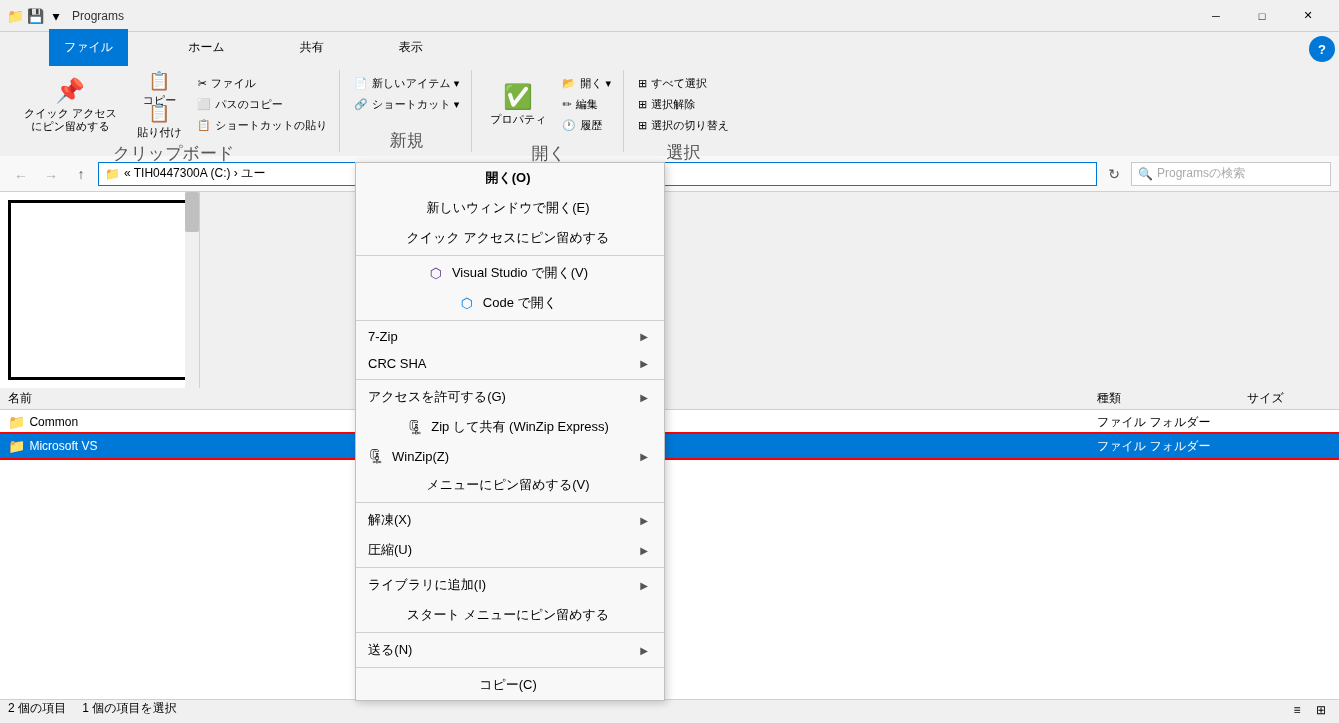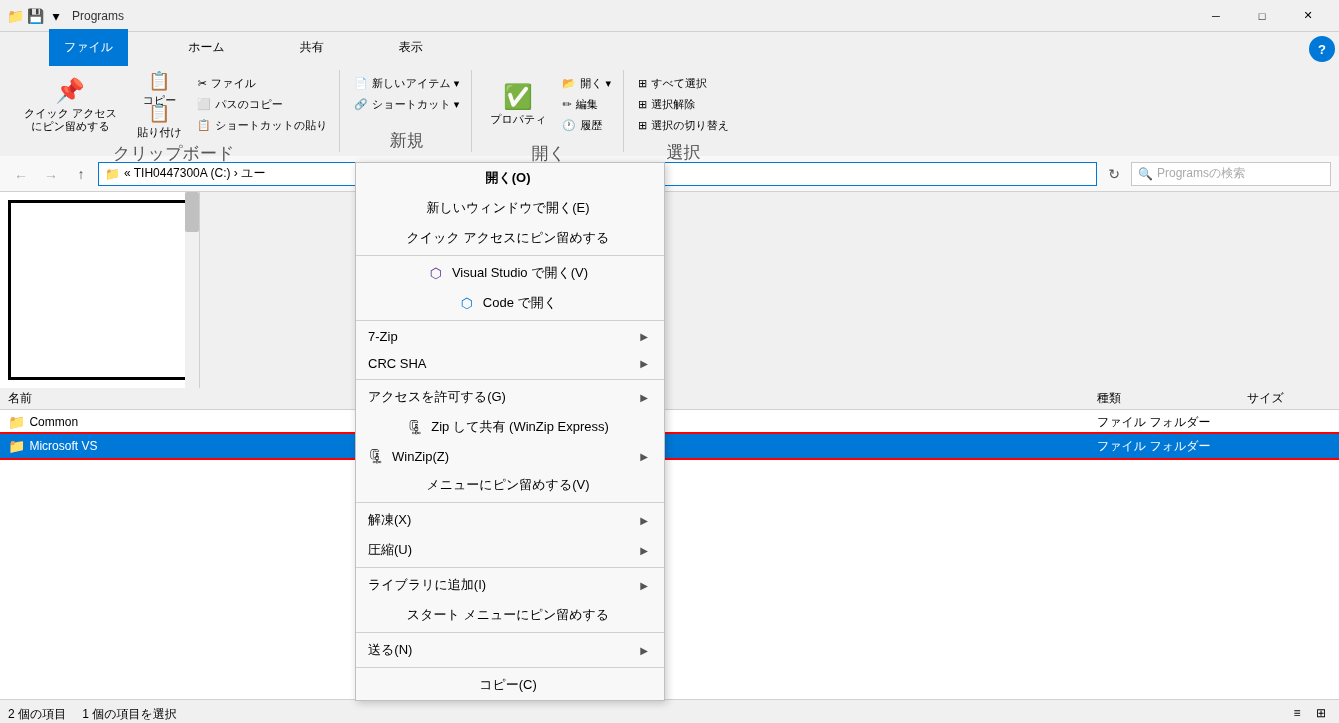--- a/index.html
+++ b/index.html
@@ -309,21 +309,21 @@
 
     
     .status-bar {
       position: absolute;
       bottom: 0;
       left: 0; right: 0;
       height: 24px;
       background: #f0f0f0;
       border-top: 1px solid #d0d0d0;
       display: flex;
-      align-items: flex-end;
+      align-items: flex-start;
       padding: 0 8px;
       font-size: 12px;
       gap: 16px;
     }
     .status-right {
       margin-left: auto;
       display: flex;
       gap: 4px;
     }
     .view-btn {

